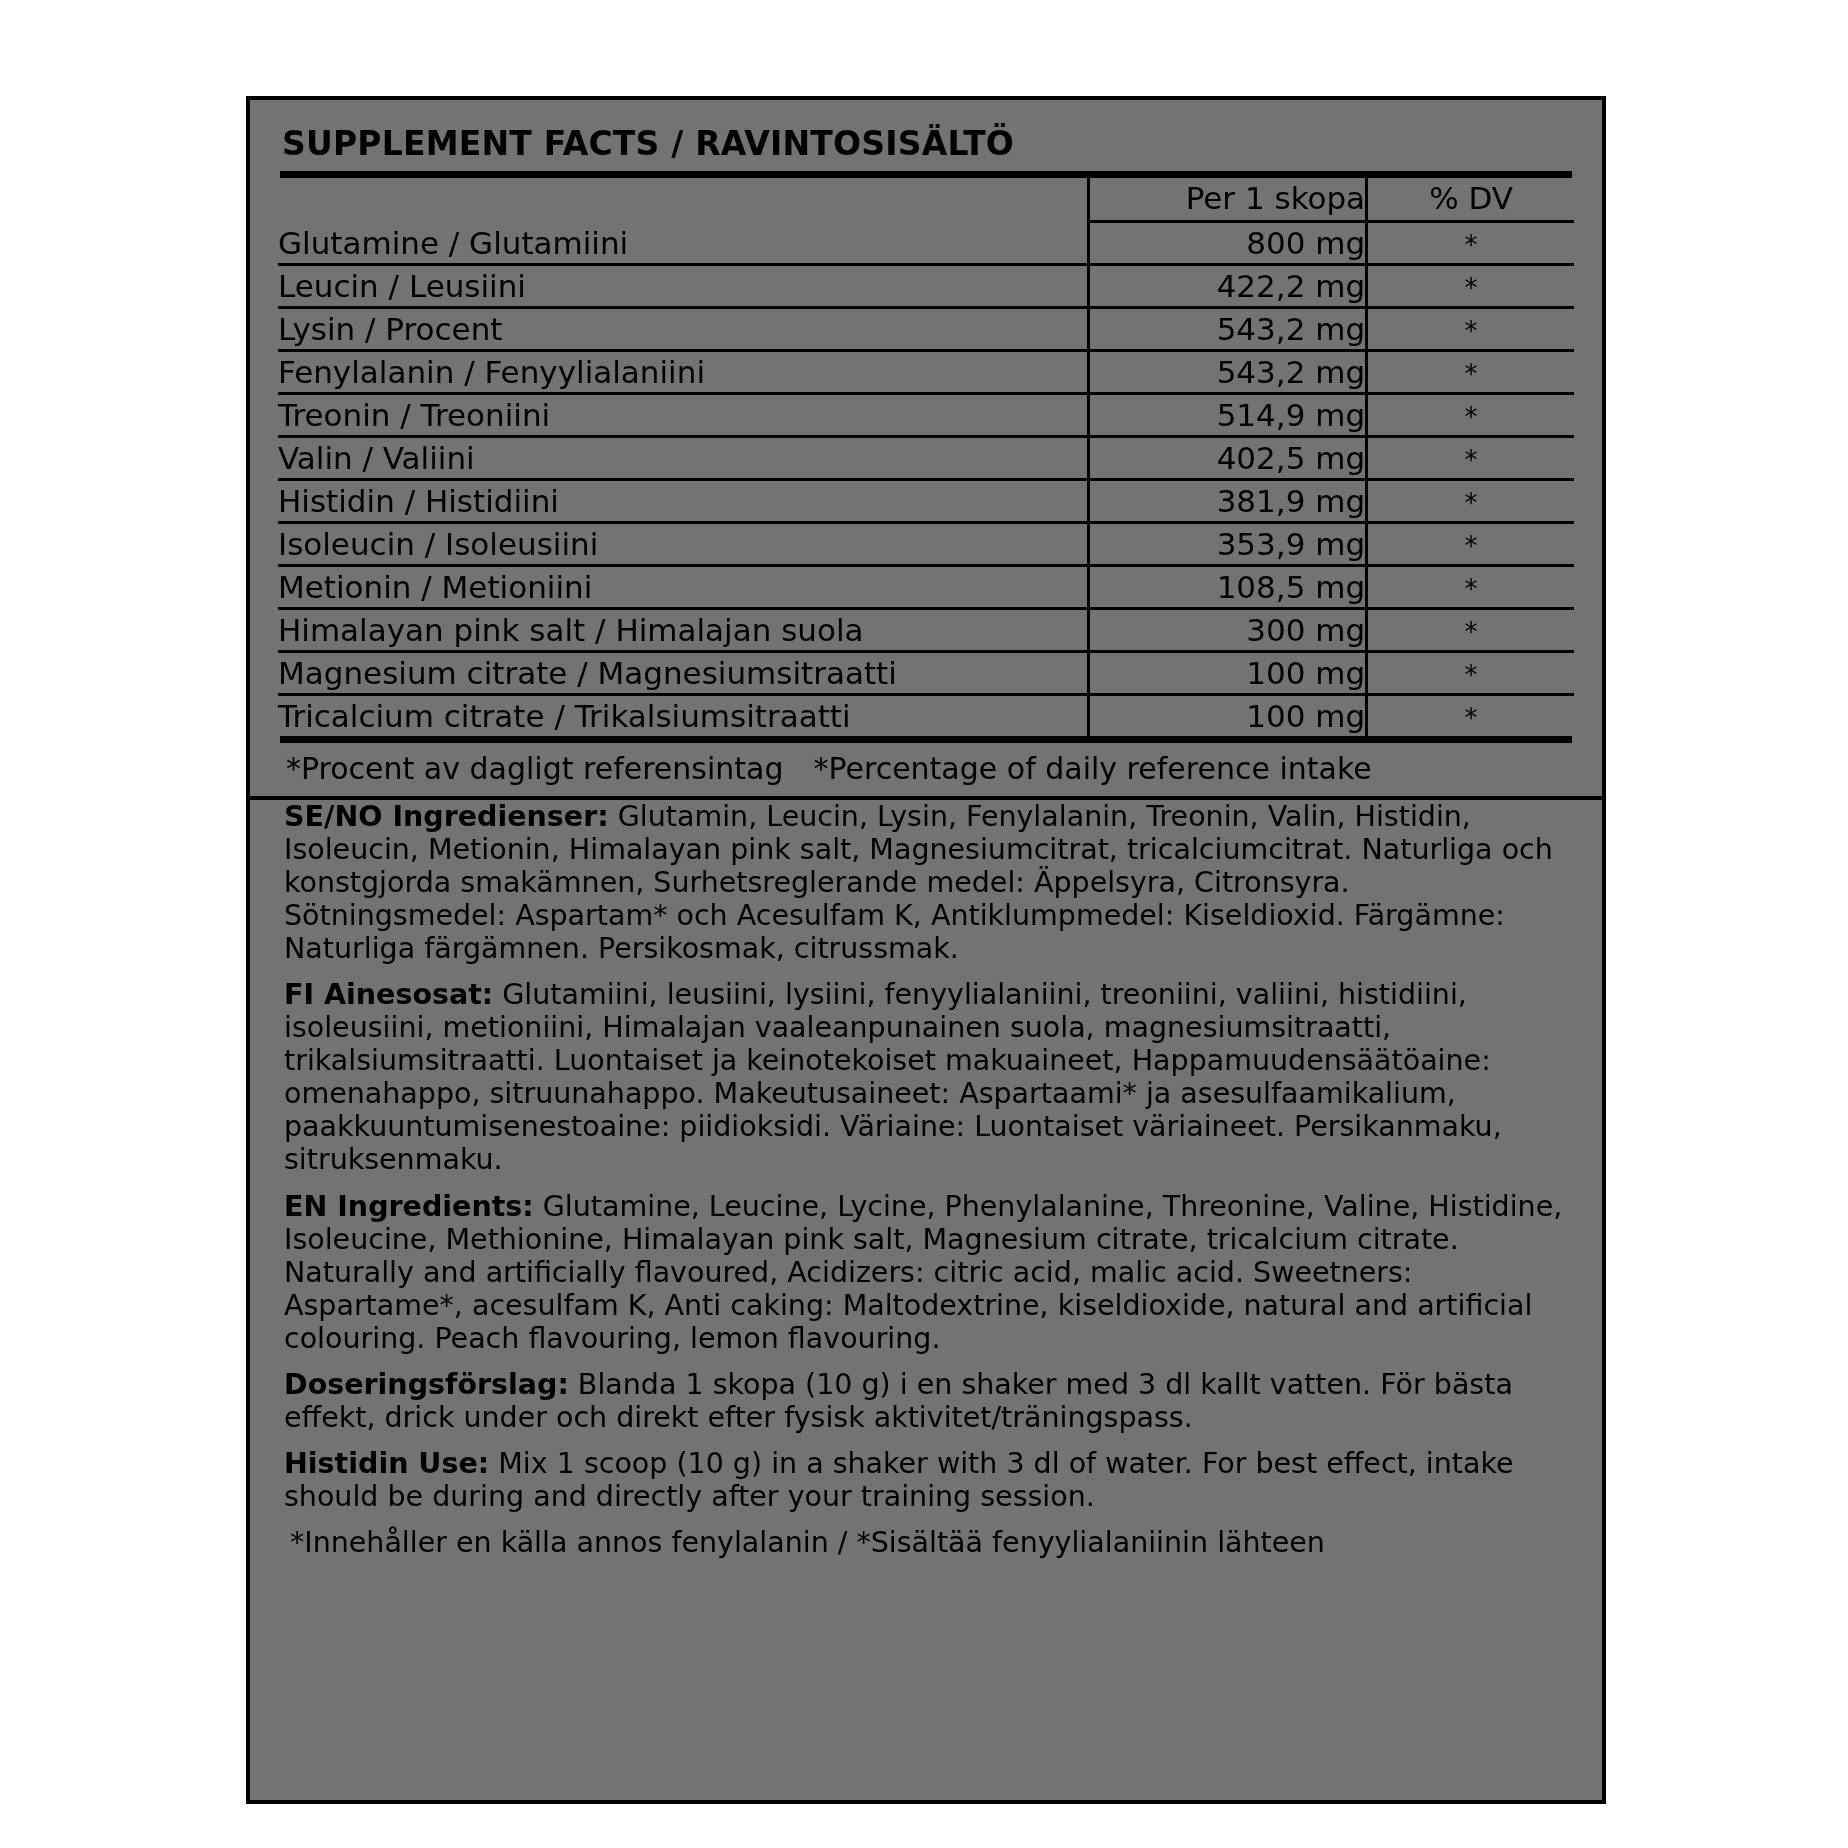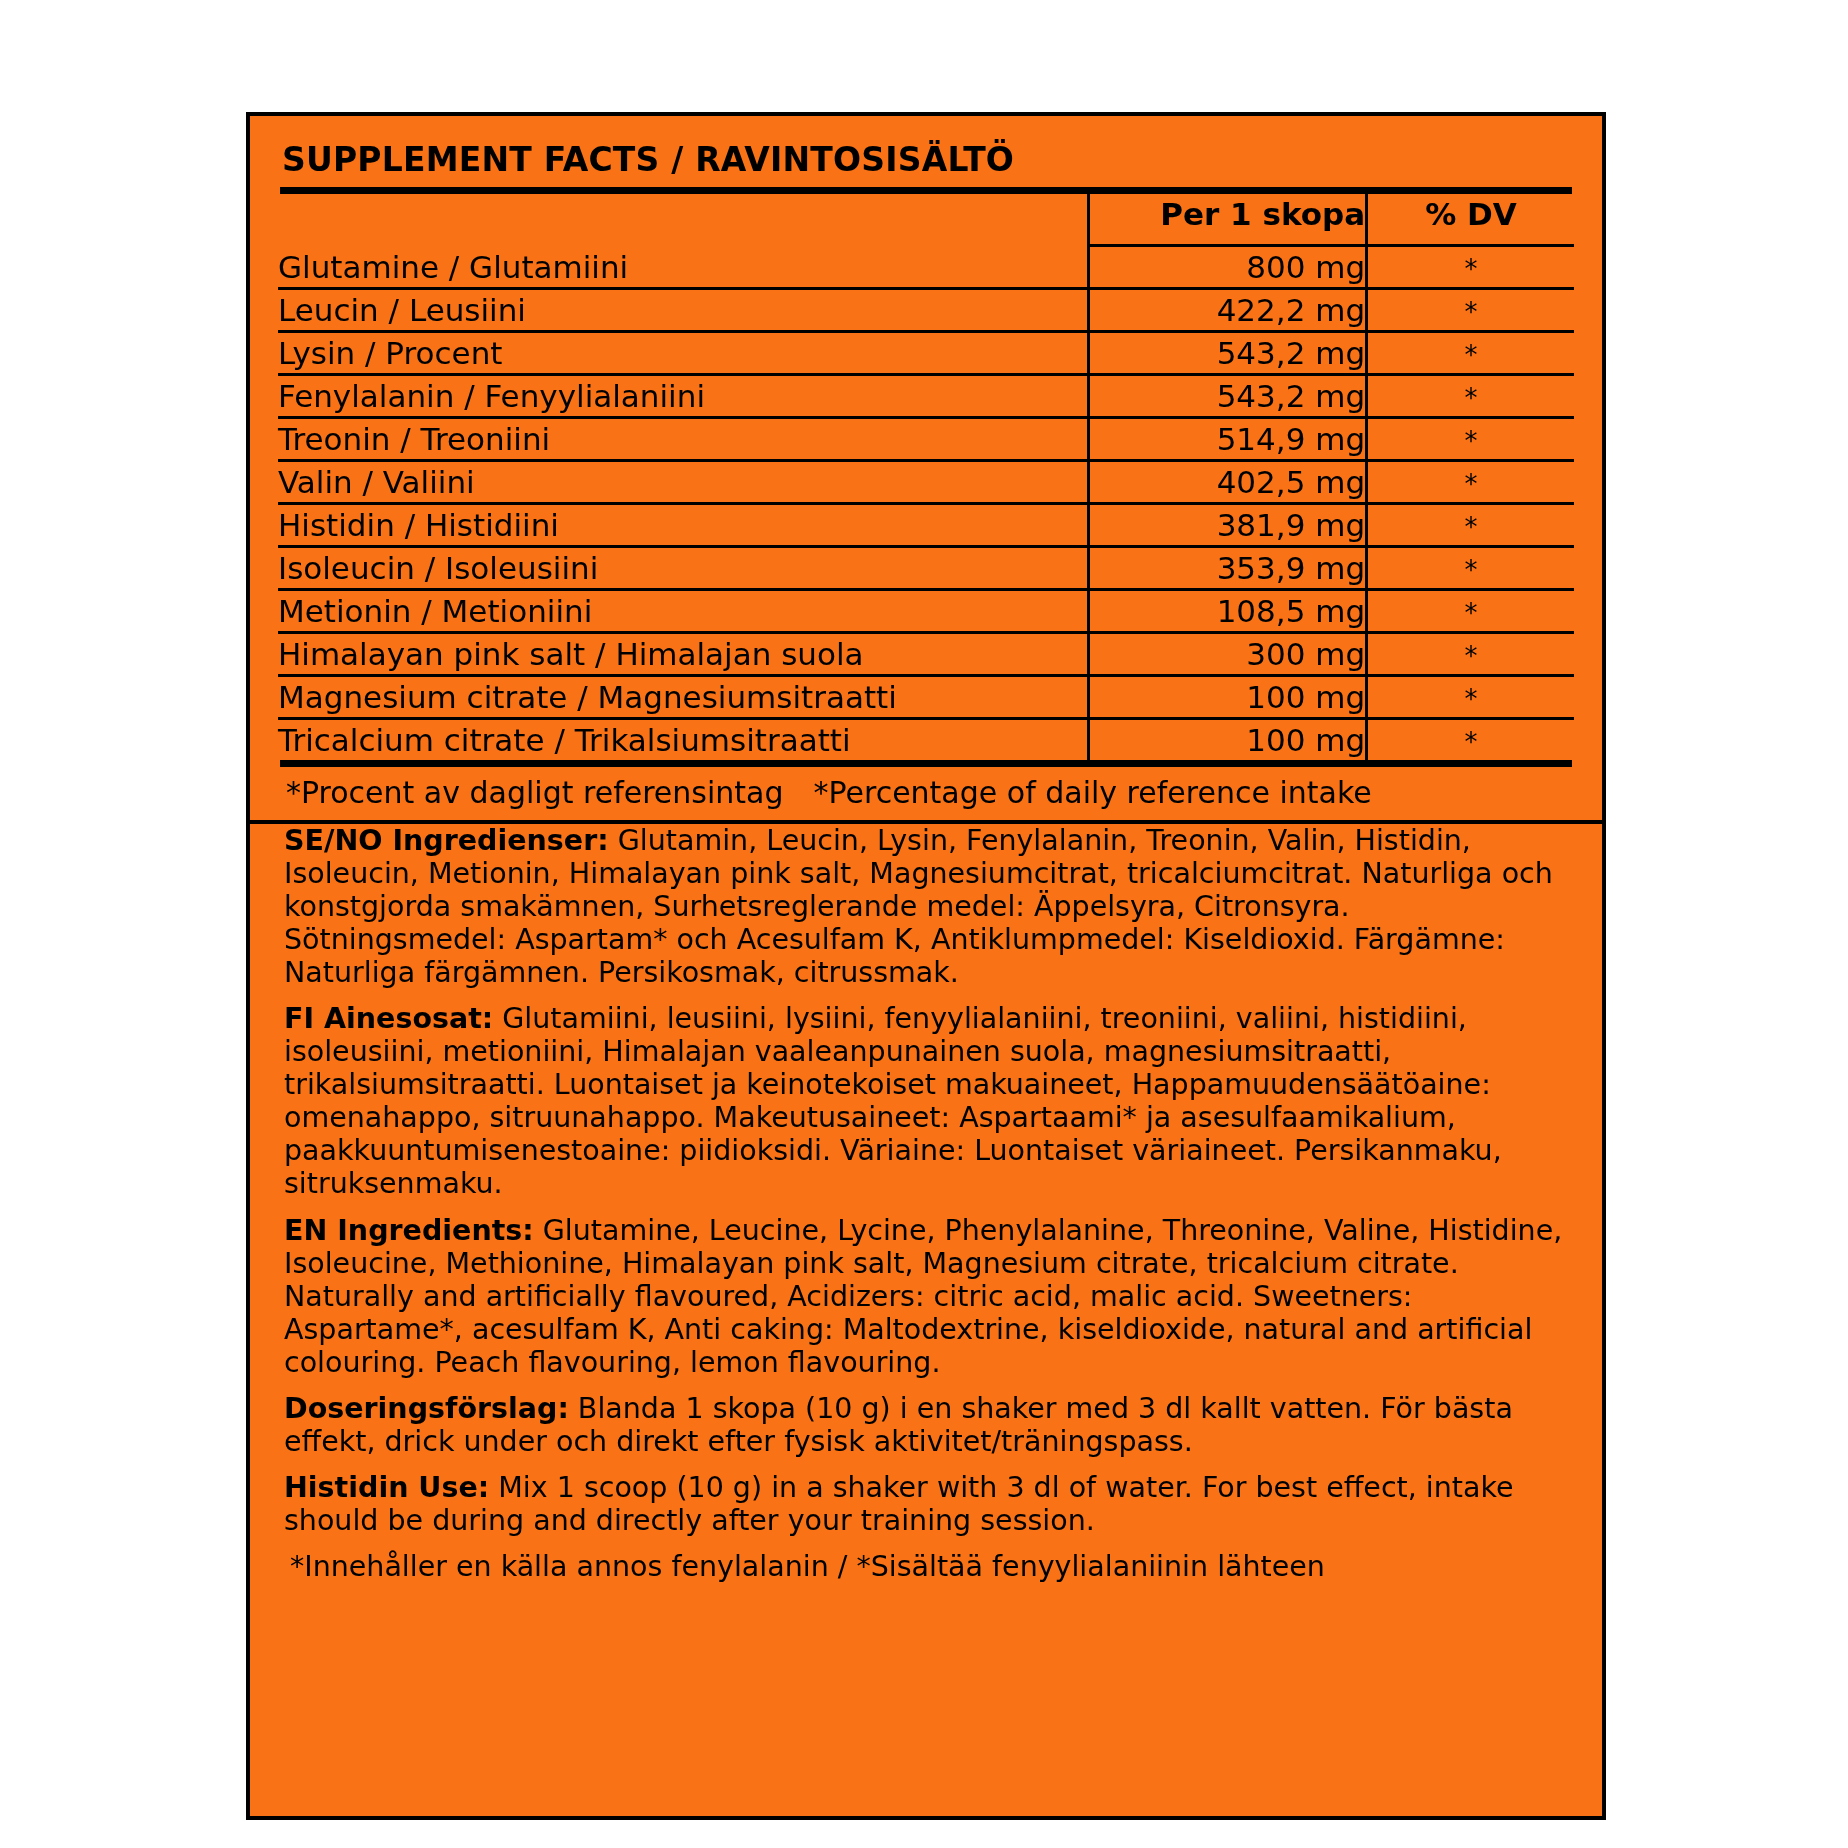--- a/index.html
+++ b/index.html
@@ -15,26 +15,26 @@
   }
   .page {
     position: relative;
     width: 1848px;
     height: 1848px;
     box-sizing: border-box;
   }
   .panel {
     position: absolute;
     left: 246px;
-    top: 112px;
+    top: 96px;
     width: 1360px;
     height: 1708px;
     border: 4px solid #000;
     box-sizing: border-box;
-    background: #f97316;
+    background: #737373;
   }
   .inner {
     padding: 24px 28px 10px 28px;
     box-sizing: border-box;
   }
   
   .facts-header {
     display: flex;
     align-items: baseline;
     font-size: 33px;
@@ -61,23 +61,23 @@
   }
   table.facts col.c-name { width: 62.5%; }
   table.facts col.c-amt  { width: 21.5%; }
   table.facts col.c-dv   { width: 16%; }
 
   table.facts th, table.facts td {
     padding: 2px 0 2px 0;
     vertical-align: baseline;
   }
   table.facts thead th {
-    font-weight: bold;
+    font-weight: normal;
     border-bottom: 3px solid #000;
-    padding-bottom: 12px;
+    padding-bottom: 4px;
   }
   th.h-name { border-bottom: none !important; }
   th.h-amt {
     text-align: right;
     padding-right: 14px;
     border-left: 3px solid #000;
   }
   th.h-dv {
     text-align: center;
     border-left: 3px solid #000;

